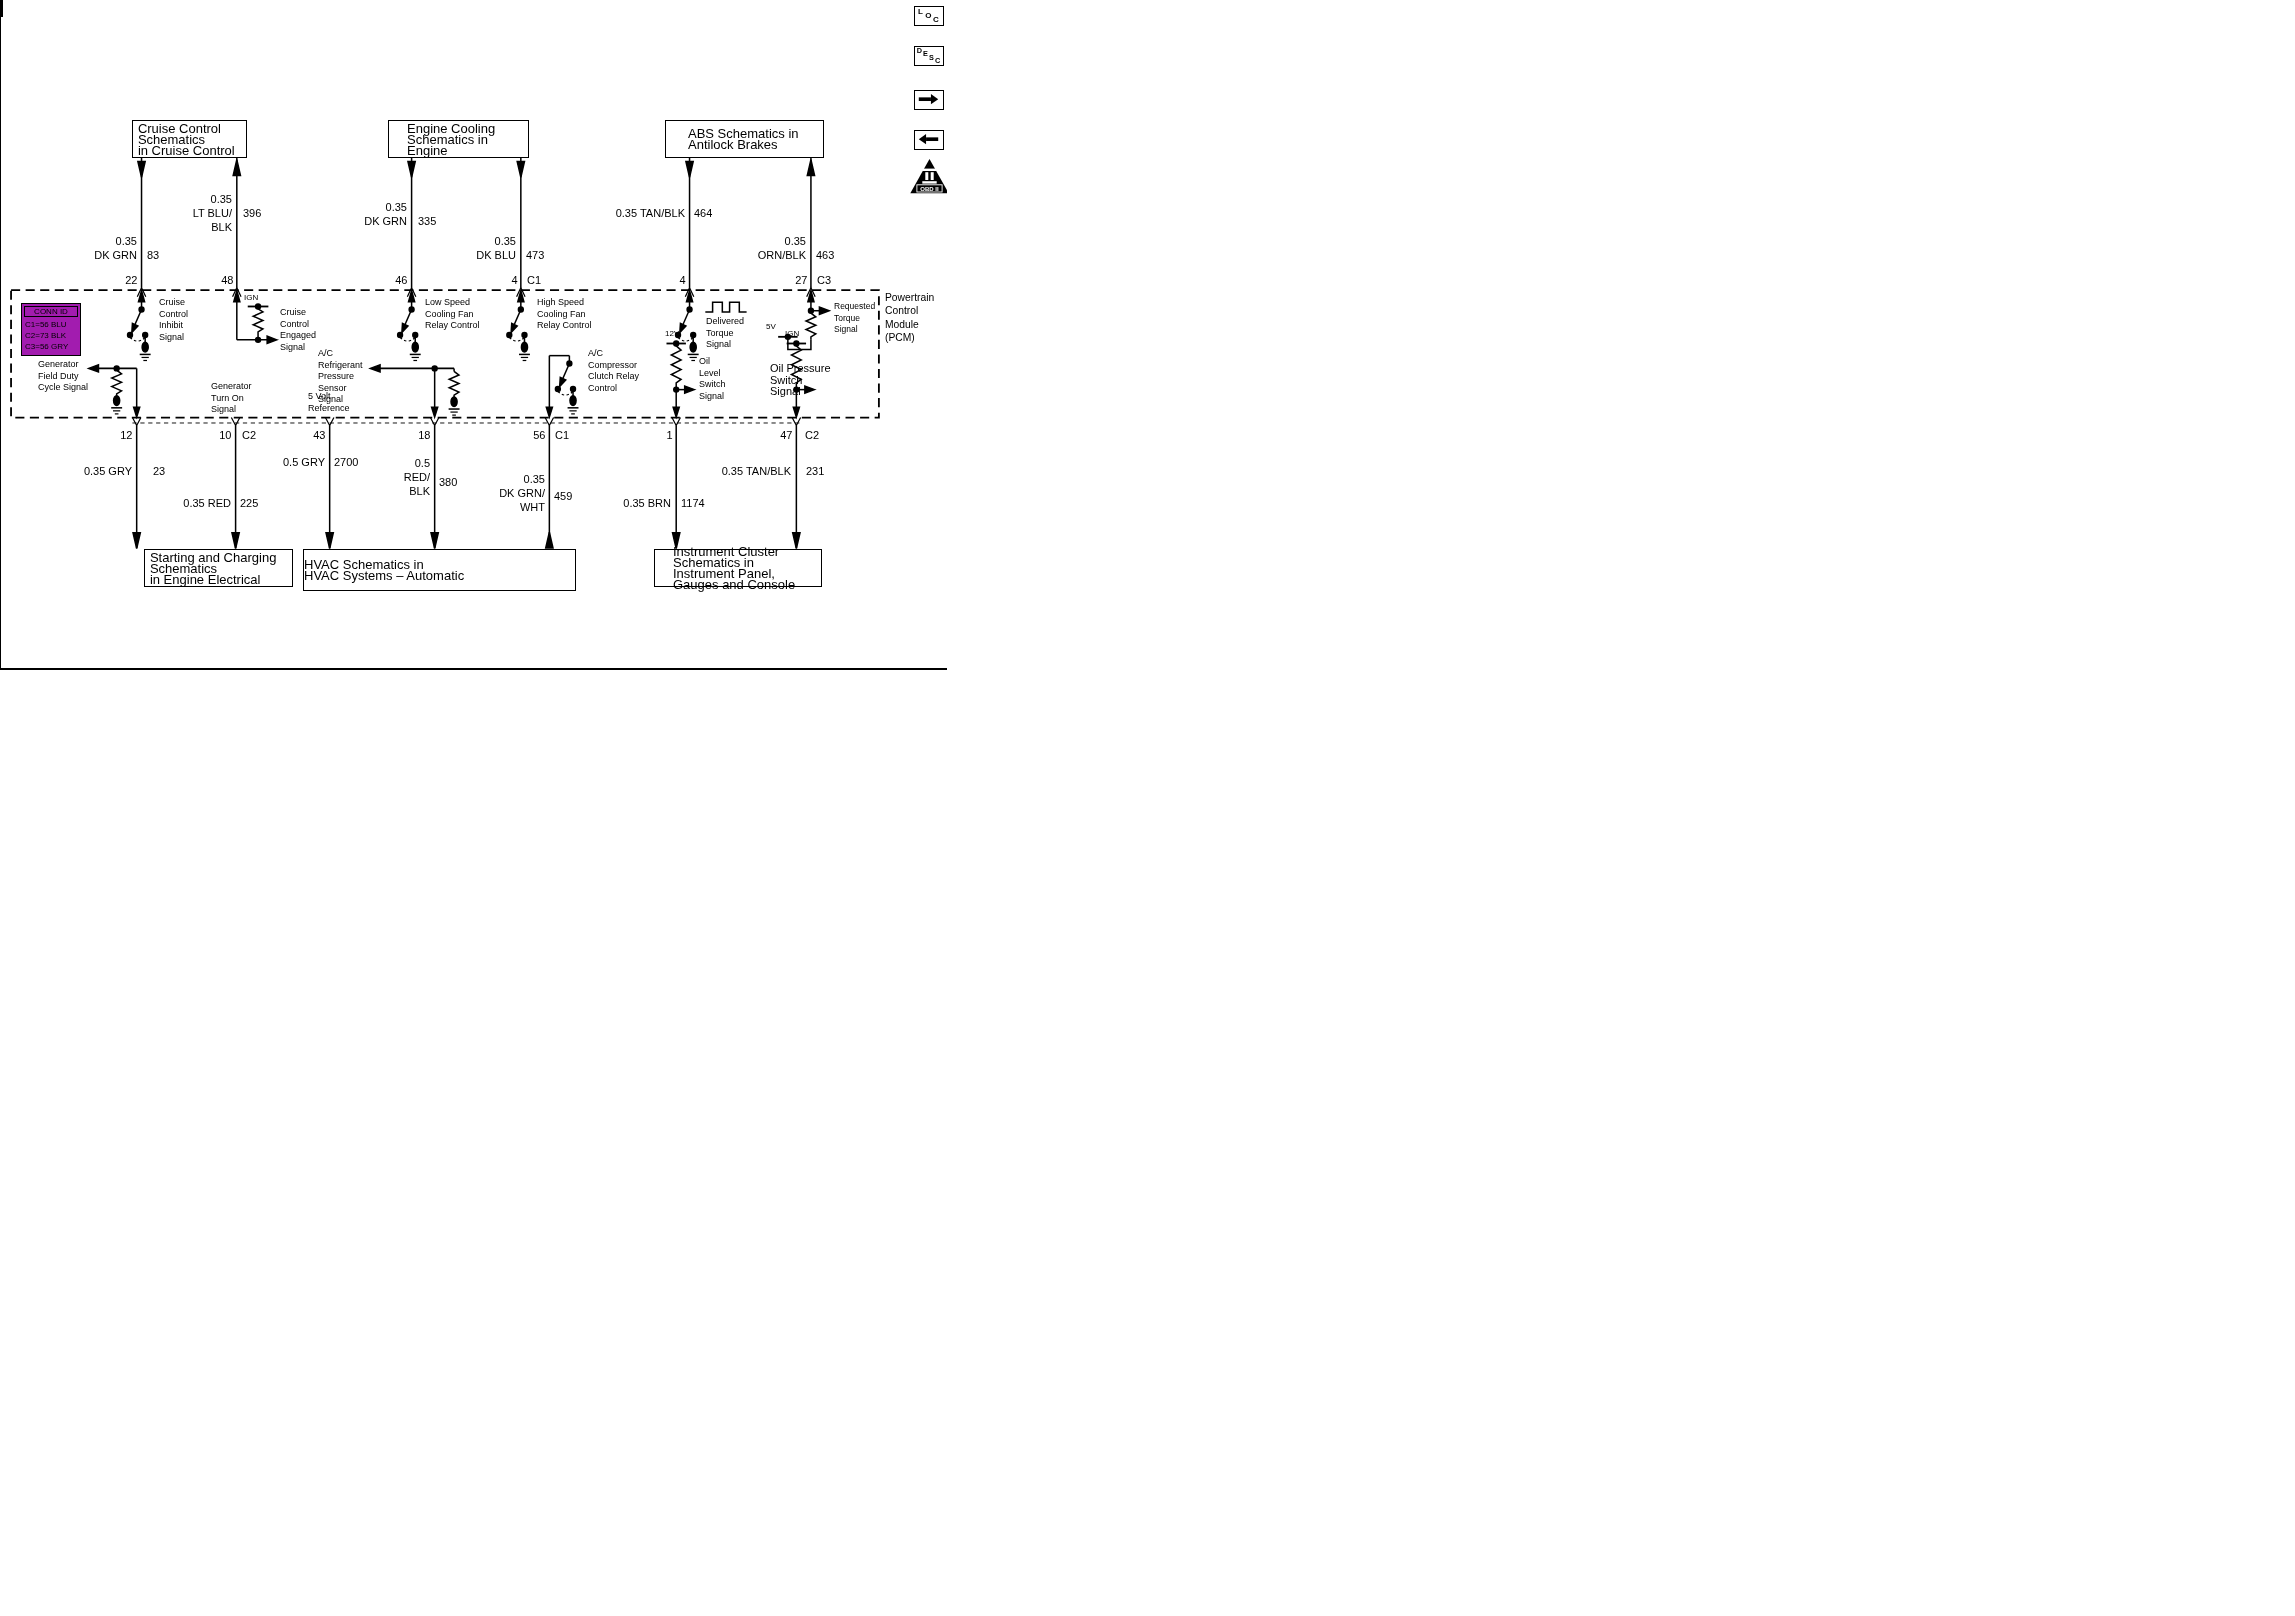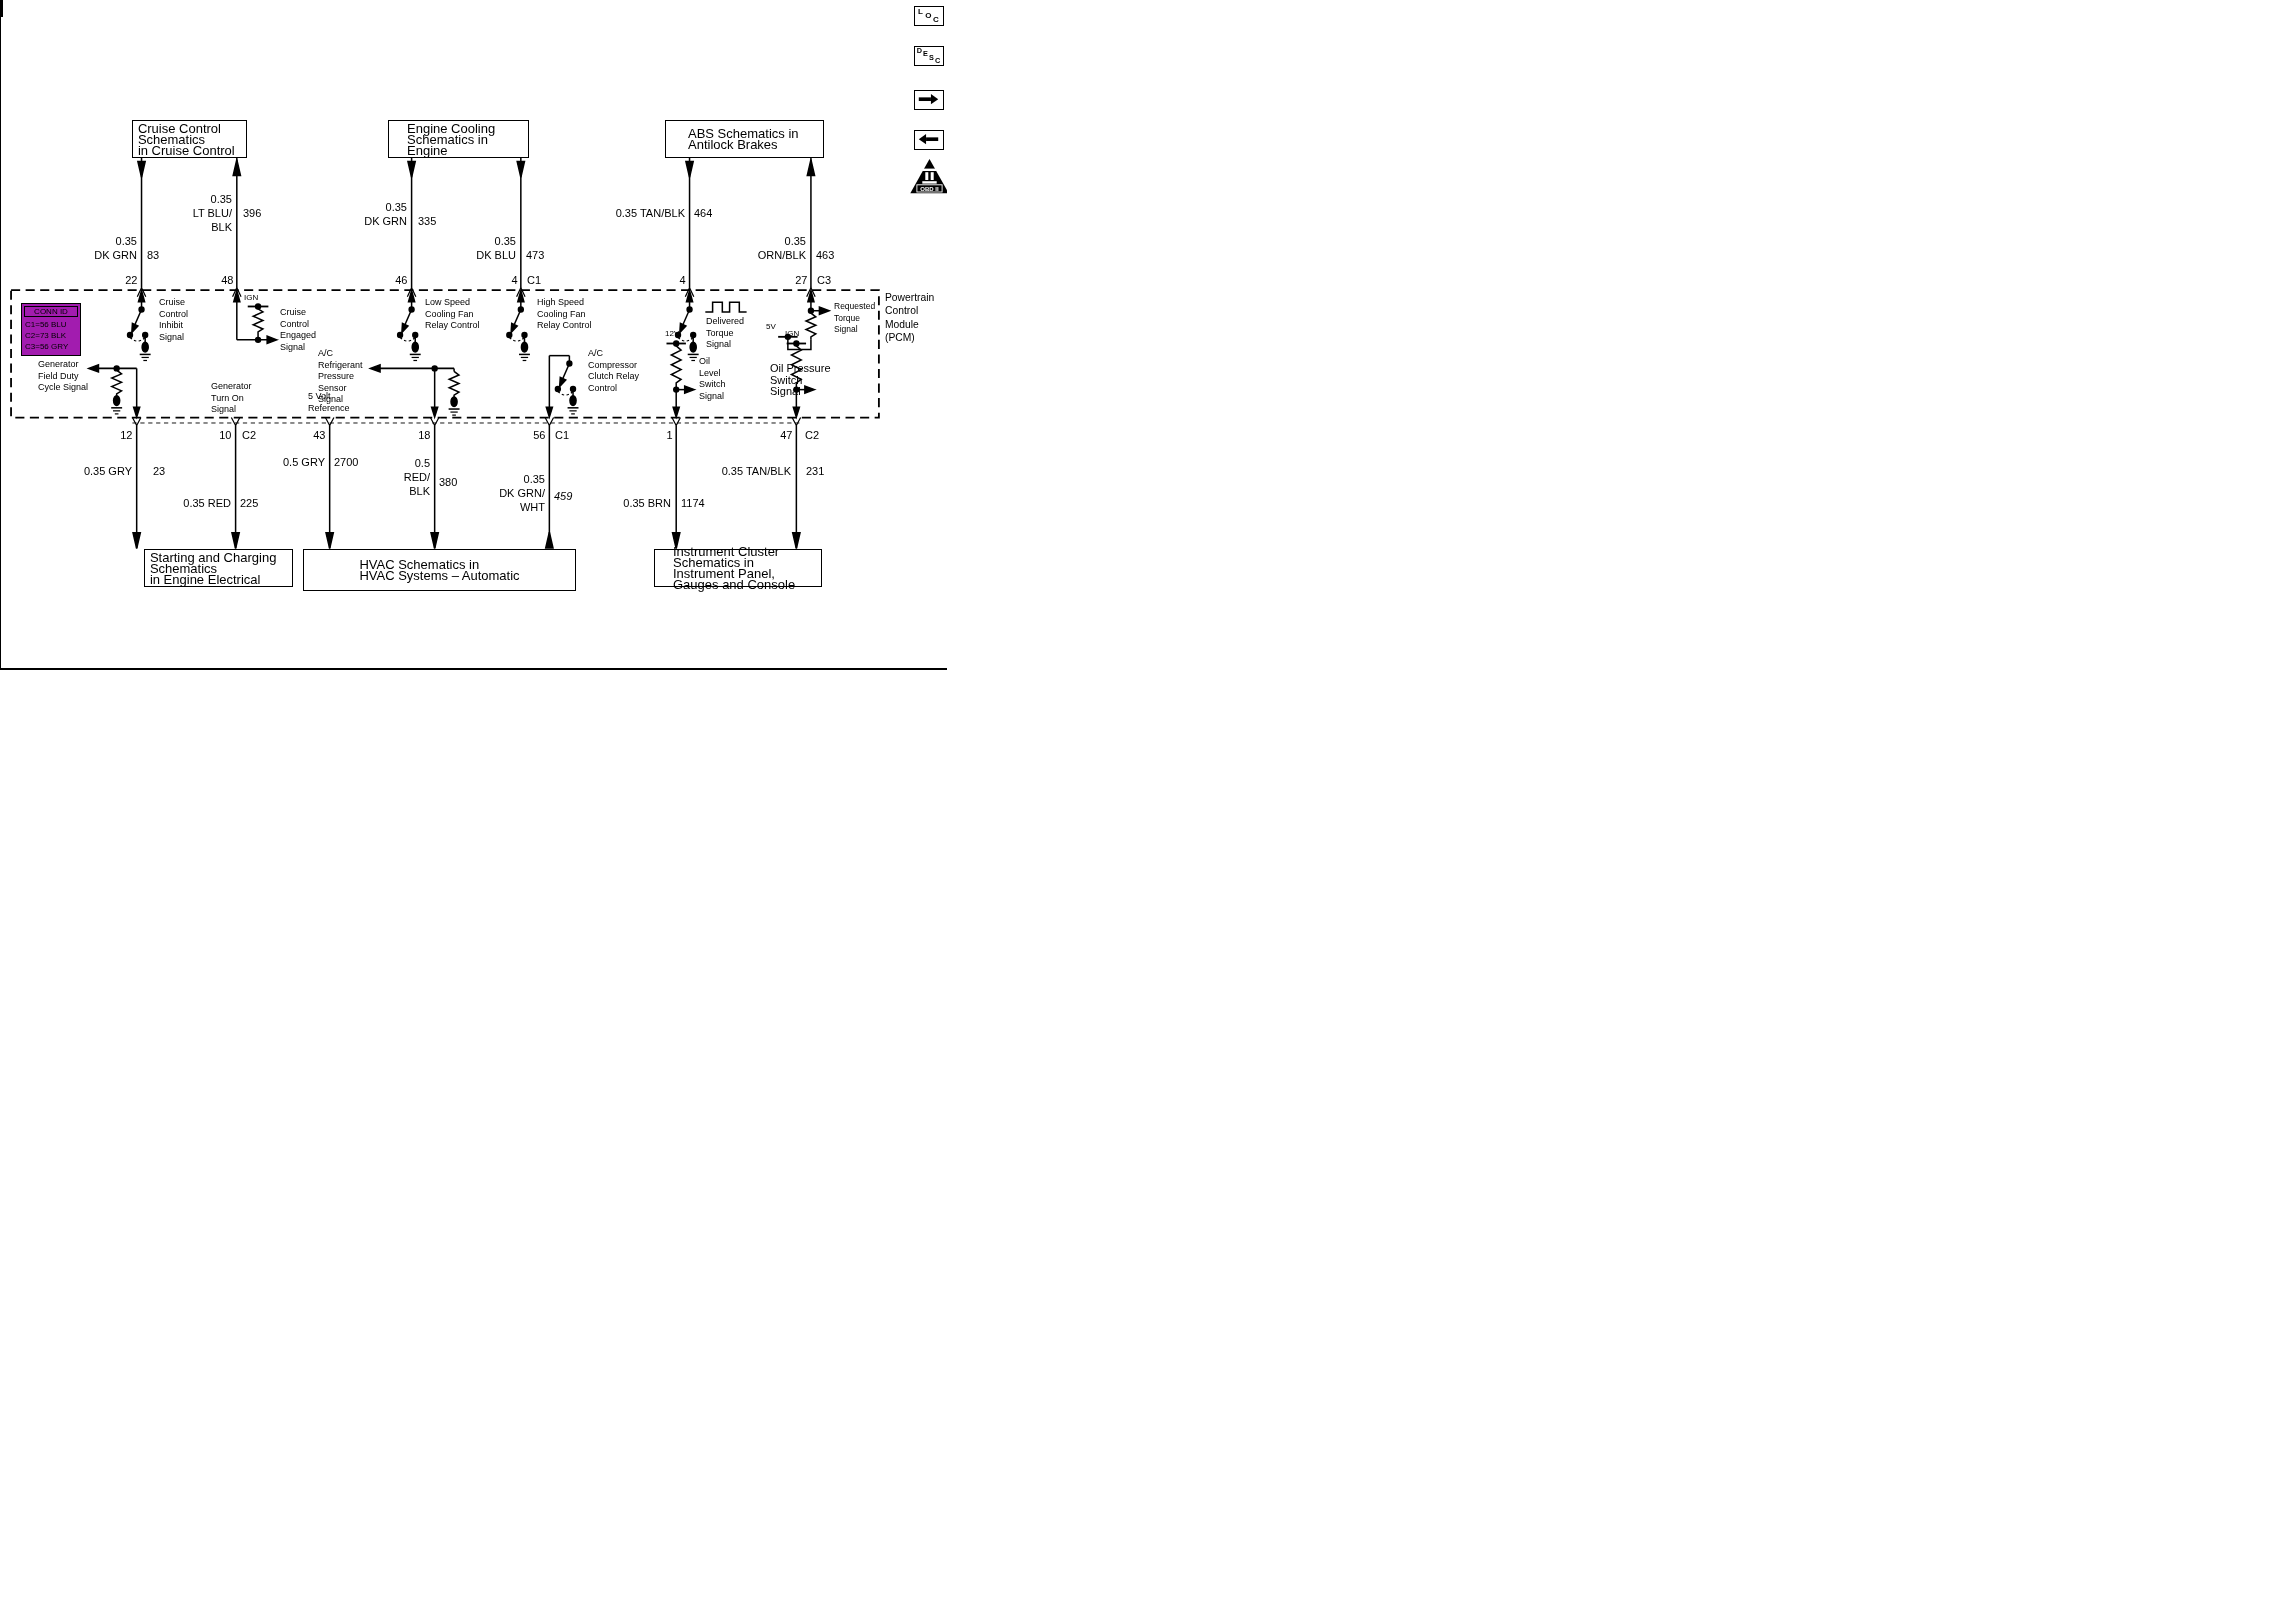--- a/index.html
+++ b/index.html
@@ -282,21 +282,21 @@
   </div>
   <div class="refbox" style="left:665px;top:120px;width:159px;height:38px;padding-left:22px;">
     <div class="box-text">ABS Schematics in
 Antilock Brakes</div>
   </div>
 
   <div class="refbox" style="left:112px;top:549px;width:149px;height:38px;padding-left:4.9px;margin-left:32px;">
     <div class="box-text">Starting and Charging Schematics
 in Engine Electrical</div>
   </div>
-  <div class="refbox" style="left:303px;top:549px;width:273px;height:42px;justify-content:center;">
+  <div class="refbox" style="left:303px;top:549px;width:273px;height:42px;">
     <div class="box-text">HVAC Schematics in
 HVAC Systems – Automatic</div>
   </div>
   <div class="refbox" style="left:654px;top:549px;width:168px;height:38px;padding-left:18px;">
     <div class="box-text">Instrument Cluster Schematics in
 Instrument Panel, Gauges and Console</div>
   </div>
 
   <div class="abs pcm-label" style="left:885px;top:291px;">Powertrain
 Control
@@ -363,21 +363,21 @@
   <div class="abs circuit" style="left:334px;top:455px;">2700</div>
 
   <div class="abs wirelabel" style="left:381px;top:456px;width:49px;">0.5
 RED/
 BLK</div>
   <div class="abs circuit" style="left:439px;top:475px;">380</div>
 
   <div class="abs wirelabel" style="left:472px;top:472px;width:73px;">0.35
 DK GRN/
 WHT</div>
-  <div class="abs circuit" style="left:554px;top:489px;font-style:italic;">459</div>
+  <div class="abs circuit" style="left:554px;top:489px;">459</div>
 
   <div class="abs wirelabel" style="left:598px;top:496px;width:73px;">0.35 BRN</div>
   <div class="abs circuit" style="left:681px;top:496px;">1174</div>
 
   <div class="abs wirelabel" style="left:700px;top:464px;width:91px;">0.35 TAN/BLK</div>
   <div class="abs circuit" style="left:806px;top:464px;">231</div>
 
   <div class="abs sig" style="left:159px;top:297px;">Cruise
 Control
 Inhibit

